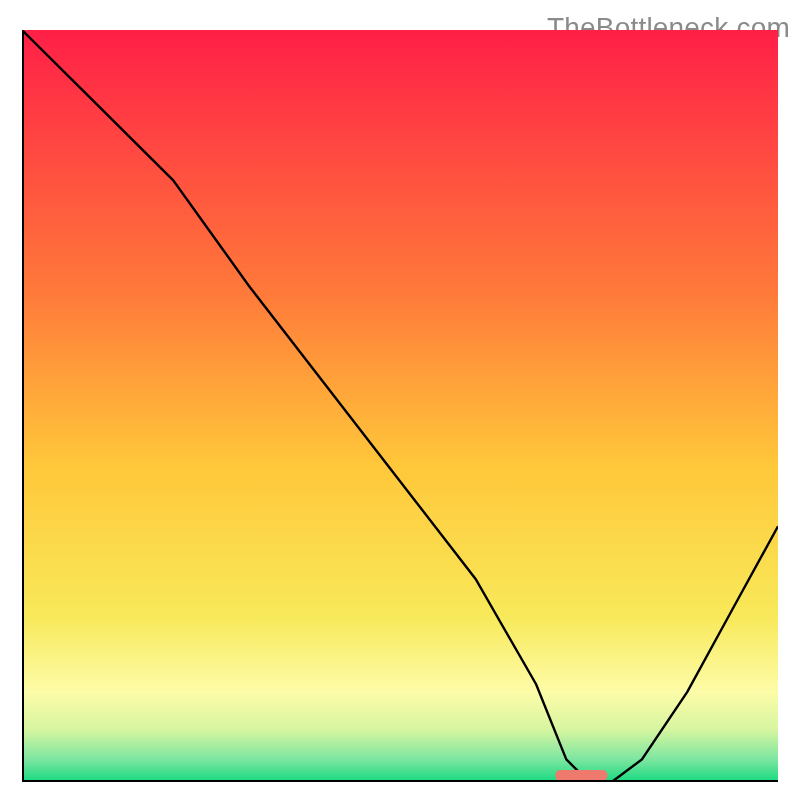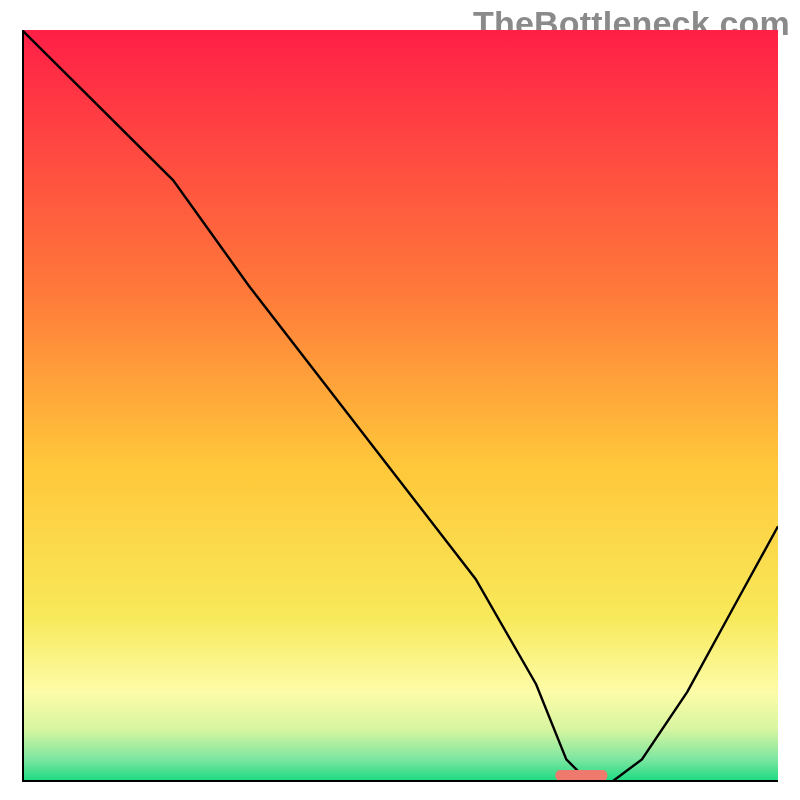--- a/index.html
+++ b/index.html
@@ -10,25 +10,25 @@
     background: #ffffff;
     font-family: Arial, Helvetica, sans-serif;
   }
   .wrap {
     position: relative;
     width: 800px;
     height: 800px;
   }
   .watermark {
     position: absolute;
-    top: 4px;
+    top: 12px;
     right: 10px;
-    font-size: 34px;
+    font-size: 28px;
     color: #8a8a8a;
-    font-weight: 700;
+    font-weight: 400;
     letter-spacing: 0.2px;
   }
   .plot {
     position: absolute;
     left: 22px;
     top: 30px;
     width: 756px;
     height: 752px;
     box-sizing: border-box;
   }

